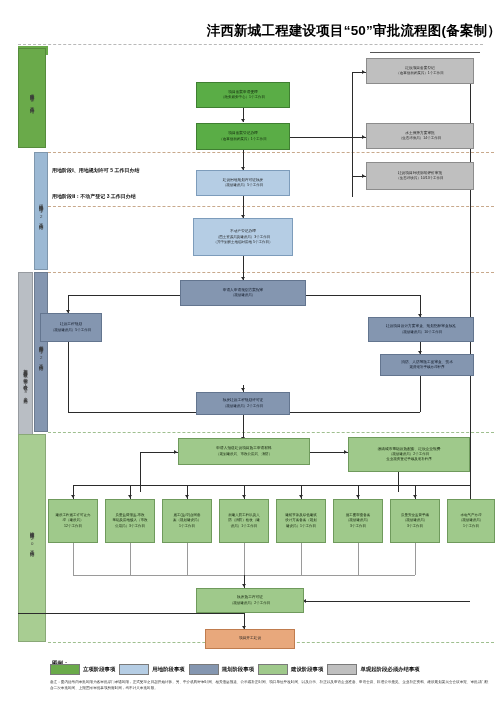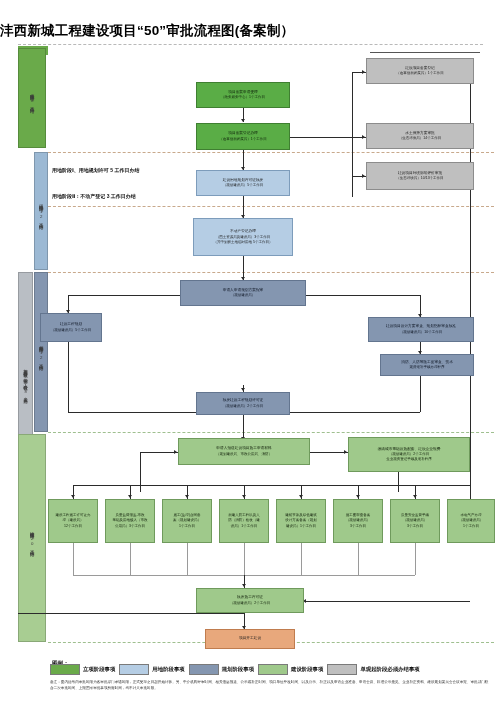--- a/index.html
+++ b/index.html
@@ -1,20 +1,20 @@
 <!DOCTYPE html>
 <html><head>
 <meta charset="utf-8">
 <style>
   html,body{margin:0;padding:0;background:#ffffff;}
   body{width:501px;height:709px;position:relative;overflow:hidden;
        font-family:"Liberation Sans","DejaVu Sans",sans-serif;color:#111;}
   #canvas{position:absolute;left:0;top:0;width:501px;height:709px;}
 
-  .title{position:absolute;left:0;top:22px;width:501px;text-align:left;
+  .title{position:absolute;left:0;top:22px;width:501px;text-align:right;
          font-size:13.5px;font-weight:bold;letter-spacing:.2px;color:#000;}
 
   
   .band{position:absolute;writing-mode:vertical-rl;text-orientation:upright;
         display:flex;align-items:center;justify-content:center;
         font-size:4.4px;line-height:1.25;letter-spacing:.4px;color:#3a3a3a;
         border:1px solid rgba(0,0,0,.18);box-sizing:border-box;text-align:center;}
   .band.wide{font-size:4.2px;}
 
   

